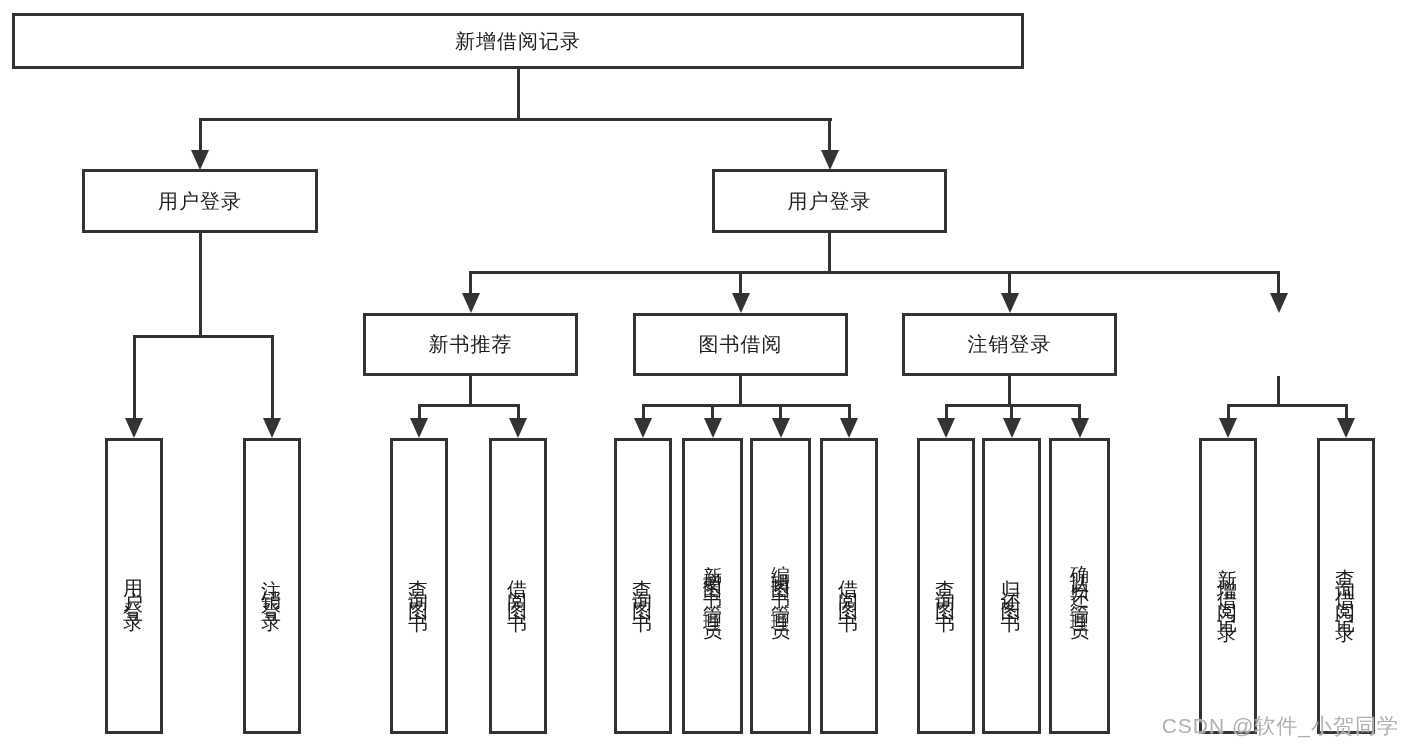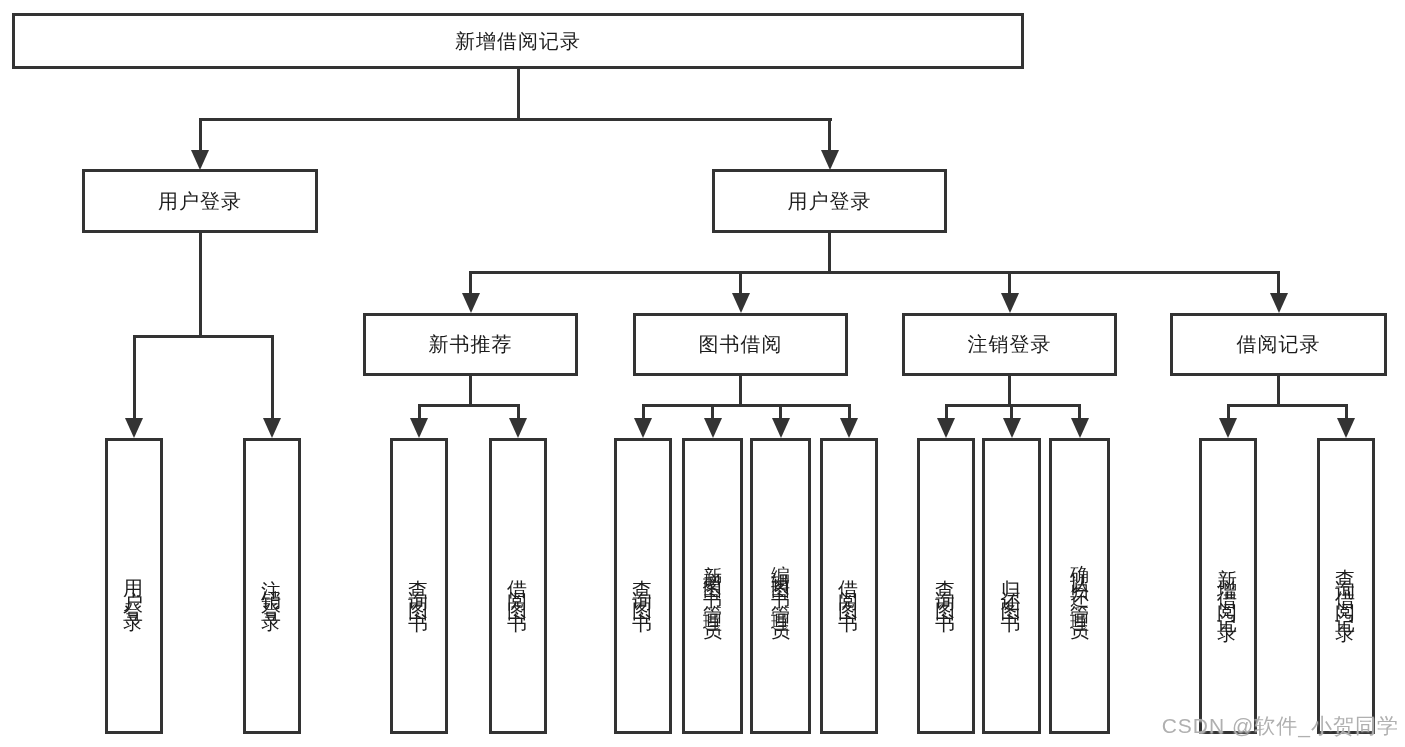--- a/index.html
+++ b/index.html
@@ -89,21 +89,20 @@
   <div class="vline" style="left:739px; top:272px; height:21px;"></div>
   <div class="arrow" style="left:731.5px; top:293px;"></div>
   <div class="vline" style="left:1008px; top:272px; height:21px;"></div>
   <div class="arrow" style="left:1000.5px; top:293px;"></div>
   <div class="vline" style="left:1277px; top:272px; height:21px;"></div>
   <div class="arrow" style="left:1269.5px; top:293px;"></div>
 
   <div class="box" style="left:363px; top:313px; width:215px; height:63px;">新书推荐</div>
   <div class="box" style="left:633px; top:313px; width:215px; height:63px;">图书借阅</div>
   <div class="box" style="left:902px; top:313px; width:215px; height:63px;">注销登录</div>
-  <div class="box" style="left:1170px; top:313px; width:217px; height:63px;">借阅记录</div>
 
   <div class="vline" style="left:469px; top:376px; height:29px;"></div>
   <div class="hline" style="left:417.5px; top:403.5px; width:102px;"></div>
   <div class="vline" style="left:417.5px; top:405px; height:13px;"></div>
   <div class="arrow" style="left:410px; top:418px;"></div>
   <div class="vline" style="left:516.5px; top:405px; height:13px;"></div>
   <div class="arrow" style="left:509px; top:418px;"></div>
 
   <div class="vline" style="left:739px; top:376px; height:29px;"></div>
   <div class="hline" style="left:641.5px; top:403.5px; width:209px;"></div>

